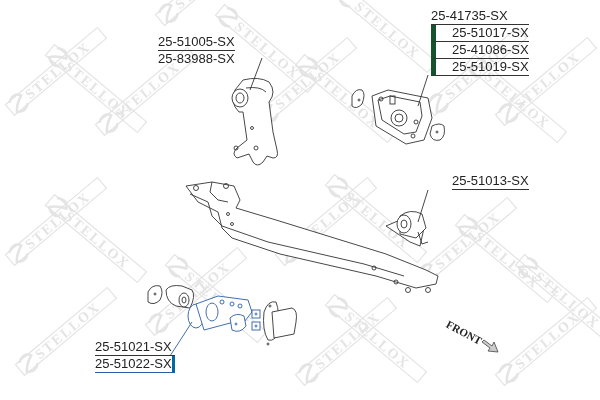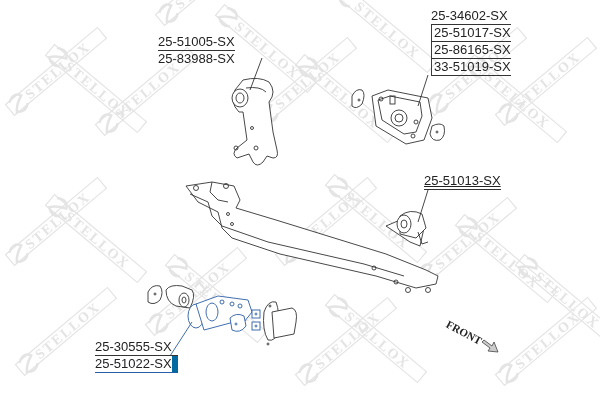--- a/index.html
+++ b/index.html
@@ -1,22 +1,22 @@
 <!DOCTYPE html>
 <html><head>
   <meta charset="utf-8">
   <style>
     html, body { margin: 0; padding: 0; background: #ffffff; }
     body { width: 600px; height: 400px; position: relative; overflow: hidden; font-family: "Liberation Sans", sans-serif; }
     #canvas { position: absolute; left: 0; top: 0; width: 600px; height: 400px; }
     .watermark { position: absolute; left: 0; top: 0; width: 600px; height: 400px; }
     .label { position: absolute; font-size: 13px; color: #222; line-height: 16px; white-space: nowrap; }
     .ul { border-bottom: 1px solid #333; }
-    .box { border-left: 1px solid #14532d; border-bottom: 1px solid #333; padding-left: 2px; }
-    .boxblue { border-left: 1px solid #2b5ea8; border-bottom: 1px solid #2b5ea8; border-right: 6px solid #0369a1; padding-left: 2px; }
+    .box { border-left: 5px solid #14532d; border-bottom: 1px solid #333; padding-left: 16px; }
+    .boxblue { border-left: 1px solid #2b5ea8; border-bottom: 1px solid #2b5ea8; border-right: 3px solid #0369a1; padding-left: 2px; }
     .front { position: absolute; left: 450px; top: 318px; transform: rotate(28deg); transform-origin: left top; font-family: "Liberation Serif", serif; font-weight: bold; font-size: 11px; color: #222; }
   </style>
 </head>
 <body>
 
 <svg class="watermark" viewBox="0 0 600 400">
   <defs>
     <g id="wm">
       <rect x="0" y="-7" width="120" height="14" fill="none" stroke="#e4e4e4" stroke-width="1.2"></rect>
       <text x="22" y="5" font-family="Liberation Serif, serif" font-weight="bold" font-size="14" fill="#e4e4e4" letter-spacing="2">STELLOX</text>
@@ -138,28 +138,28 @@
     <path d="M484,340 l8,6 l2,-4 l4,10 l-10,-1 l2,-3 l-8,-6 z" fill="#ccc" stroke="#555"></path>
   </g>
 </svg>
 
 <div class="label" style="left:158px; top:34px;">
   <div class="ul">25-51005-SX</div>
   <div>25-83988-SX</div>
 </div>
 
 <div class="label" style="left:431px; top:8px;">
-  <div class="ul">25-34602-SX</div>
+  <div class="ul">25-41735-SX</div>
   <div class="box">25-51017-SX</div>
-  <div class="box">25-86165-SX</div>
-  <div class="box">33-51019-SX</div>
+  <div class="box">25-41086-SX</div>
+  <div class="box">25-51019-SX</div>
 </div>
 
-<div class="label" style="left:424px; top:173px;text-decoration:underline;">
+<div class="label" style="left:452px; top:173px;">
   <div class="ul">25-51013-SX</div>
 </div>
 
 <div class="label" style="left:95px; top:339px;">
-  <div class="ul">25-30555-SX</div>
+  <div class="ul">25-51021-SX</div>
   <div class="boxblue blue" style="border-left:none; padding-left:0;">25-51022-SX</div>
 </div>
 
 <div class="front">FRONT</div>
 
 </body></html>

